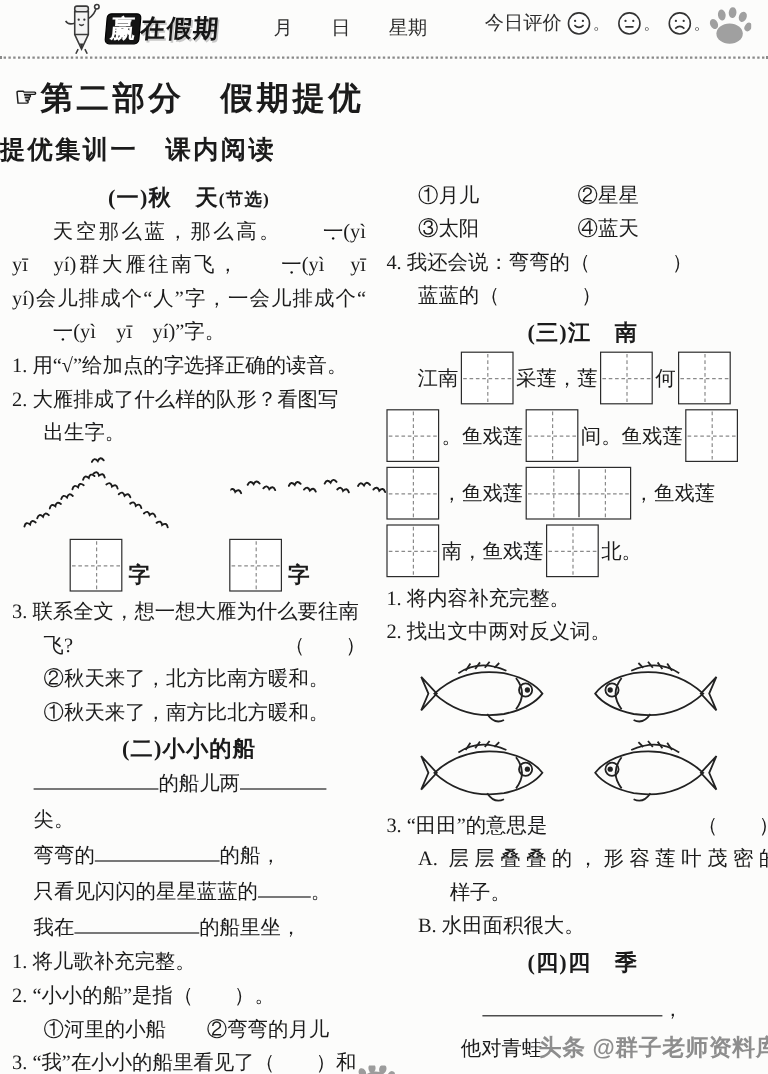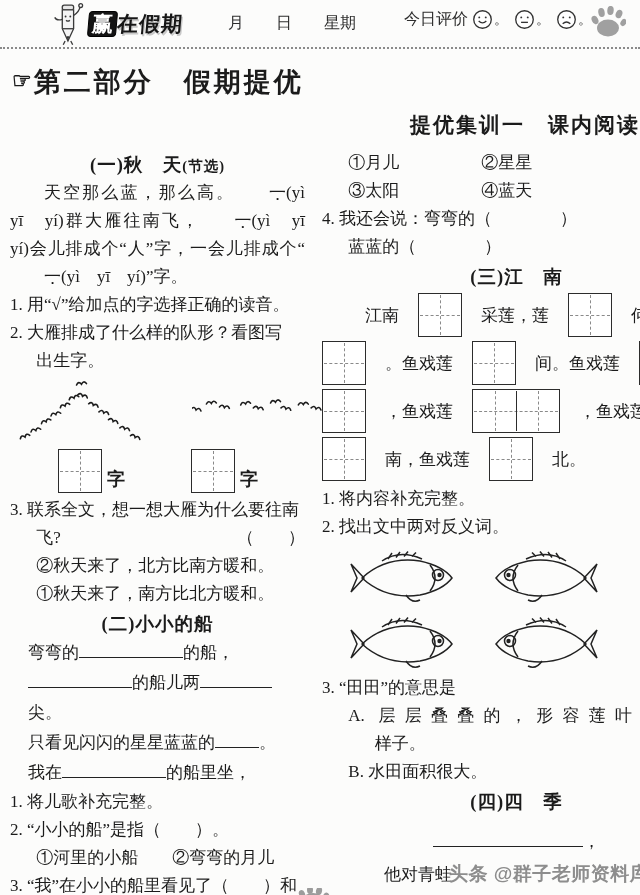--- a/index.html
+++ b/index.html
@@ -15,21 +15,21 @@
   .hdr-date{position:absolute;left:228px;top:13px;font-family:Liberation Serif, serif;font-size:16px;color:#2e2e2e;}
   .hdr-date span{margin-right:28px;}
   .hdr-rating{position:absolute;left:404px;top:9px;display:flex;align-items:center;
               font-family:"Liberation Sans",sans-serif;font-size:16px;color:#2e2e2e;text-align:right;}
   .hdr-rating .face{margin:0 1px 0 4px;}
   .hdr-rating .circ{margin-right:2px;font-size:14px;}
   .paw-wrap{position:absolute;right:14px;top:6px;}
   
   .part-row{margin:15px 0 0 12px;font-size:27px;font-weight:700;letter-spacing:3px;font-family:"DejaVu Serif",serif;}
   .pointer{font-size:22px;letter-spacing:0;vertical-align:3px;margin-right:2px;}
-  .lesson-title{text-align:right;font-size:21px;font-weight:700;letter-spacing:2px;margin-top:11px;}
+  .lesson-title{text-align:left;font-size:21px;font-weight:700;letter-spacing:2px;margin-top:11px;}
   
   .columns{display:flex;margin-top:10px;}
   .col-left{width:313px;padding:0 8px 0 10px;box-sizing:border-box;}
   .col-sep{width:1px;background:#4a4a4a;margin-top:8px;height:700px;}
   .col-right{flex:1;padding:0 4px 0 9px;box-sizing:border-box;}
   .sec-title{text-align:center;font-weight:700;font-size:18.5px;margin:3px 0 2px 0;letter-spacing:1px;}
   .sec-title .small{font-size:14.5px;text-align:center;}
   .passage{text-indent:2em;text-align:justify;line-height:28px;}
   .dot{position:relative;display:inline-block;}
   .dot::after{content:"\2022";position:absolute;left:50%;transform:translateX(-50%);bottom:-0.62em;font-size:9px;color:#111;}
@@ -52,21 +52,21 @@
   .tz.wide{width:88px;}
   .tz.wide::after{border-left:1.4px solid #2c2c2c;}
   .tz.wide .qline{position:absolute;top:1px;bottom:1px;border-left:1px dashed #8a8a8a;}
   .tz.wide .q25{left:25%;} .tz.wide .q75{left:75%;}
   
   .poem{margin-left:18px;line-height:30px;}
   .bl{display:inline-block;border-bottom:1.2px solid #222;height:14px;vertical-align:baseline;}
   .bl-104{width:104px;} .bl-72{width:72px;} .bl-44{width:44px;} .bl-150{width:150px;}
   
   .jn-row{display:flex;align-items:center;margin:4px 0;}
-  .jn-row .t{white-space:nowrap;margin:0 19px;}
+  .jn-row .t{white-space:nowrap;margin:0 2px;}
   .jn-indent{padding-left:24px;}
   .fish-wrap{margin:5px 0 2px 26px;}
   .sec4-blank-row{text-align:center;margin-top:13px;line-height:30px;}
   .sec4-last{padding-left:62px;margin-top:4px;white-space:nowrap;line-height:26px;}
   .watermark{color:#8d8d8d;font-weight:700;font-size:19px;margin-left:-3px;
              font-family:"Liberation Sans",sans-serif;letter-spacing:0.5px;}
   .bottom-paw{position:absolute;left:296px;bottom:-9px;}
   svg{display:block;}
   .inline-svg{display:inline-block;vertical-align:middle;}
 </style>
@@ -251,22 +251,22 @@
       <div class="q">3. 联系全文，想一想大雁为什么要往南</div>
       <div class="row-sb">
         <span>飞?</span>
         <span>（　　）</span>
       </div>
       <div class="opt">②秋天来了，北方比南方暖和。</div>
       <div class="opt">①秋天来了，南方比北方暖和。</div>
 
       <div class="sec-title">(二)小小的船</div>
       <div class="poem">
+        <div><span class="bl bl-104"></span><span>的船儿两</span><span class="bl bl-72"></span><span>尖。</span></div>
         <div><span>弯弯的</span><span class="bl bl-104"></span><span>的船，</span></div>
-        <div><span class="bl bl-104"></span><span>的船儿两</span><span class="bl bl-72"></span><span>尖。</span></div>
         <div><span>只看见闪闪的星星蓝蓝的</span><span class="bl bl-44"></span><span>。</span></div>
         <div><span>我在</span><span class="bl bl-104"></span><span>的船里坐，</span></div>
       </div>
       <div class="q">1. 将儿歌补充完整。</div>
       <div class="q">2. “小小的船”是指（　　）。</div>
       <div class="opt">①河里的小船　　②弯弯的月儿</div>
       <div class="q">3. “我”在小小的船里看见了（　　）和</div>
 
     </div>
 

